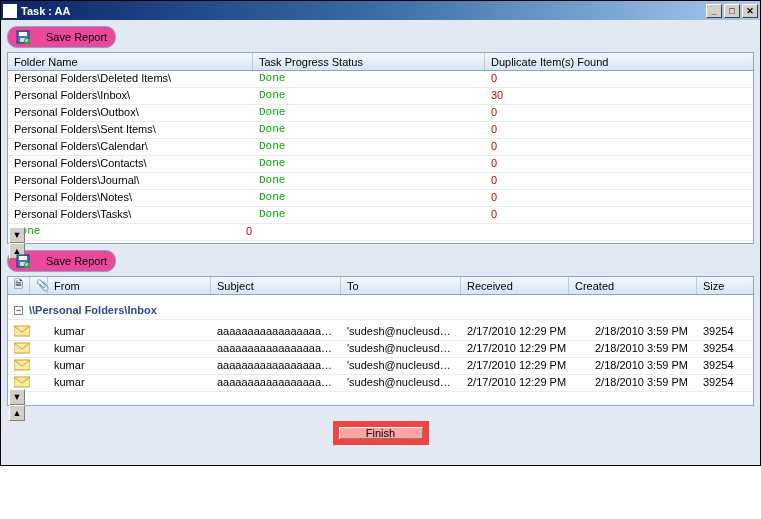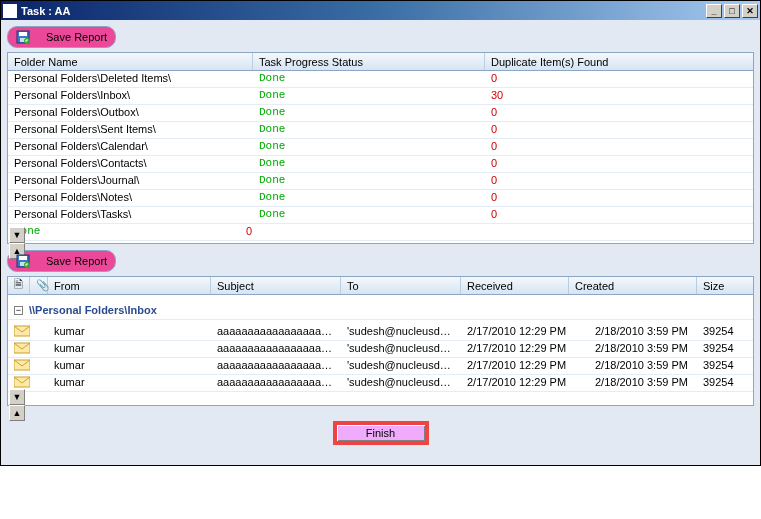--- a/index.html
+++ b/index.html
@@ -158,22 +158,22 @@
   .saverow + .panel1, .saverow + .panel2 { margin-top: 4px; flex-direction: column; }
   .saverow { display:block; }
 
   .bottom {
     flex:1;
     background:#e2e9f2;
     display:flex; align-items:center; justify-content:center;
   }
   .finishbtn {
     width: 96px; height: 24px;
-    background: #f0abfc;
-    border: 4px solid #ef4444;
+    background: #fca5a5;
+    border: 6px solid #ef4444;
     box-shadow: inset 1px 1px 0 #fff, inset -1px -1px 0 #808080;
     display:flex; align-items:center; justify-content:center;
     font-size: 11px;
     cursor: default;
   }
   .midgap { height: 6px; }
 </style>
 </head>
 <body>
 

